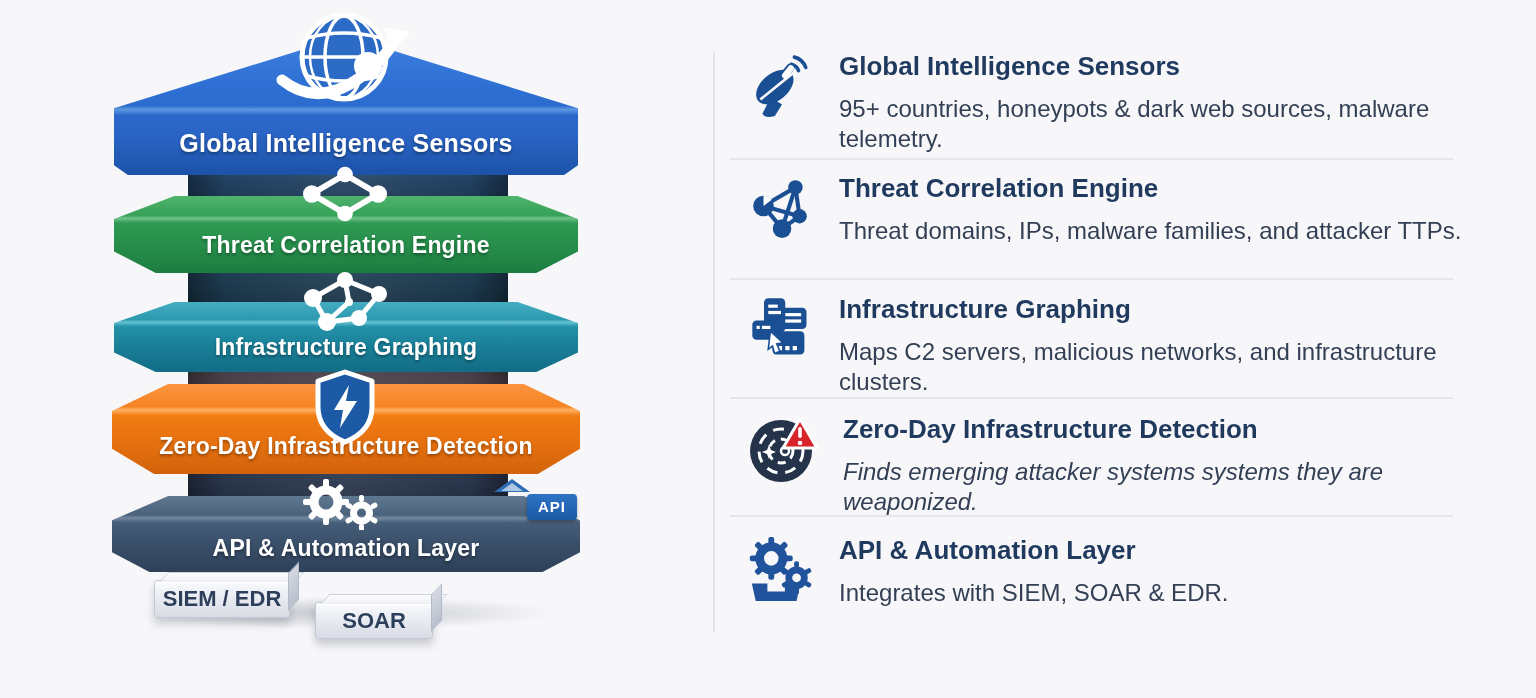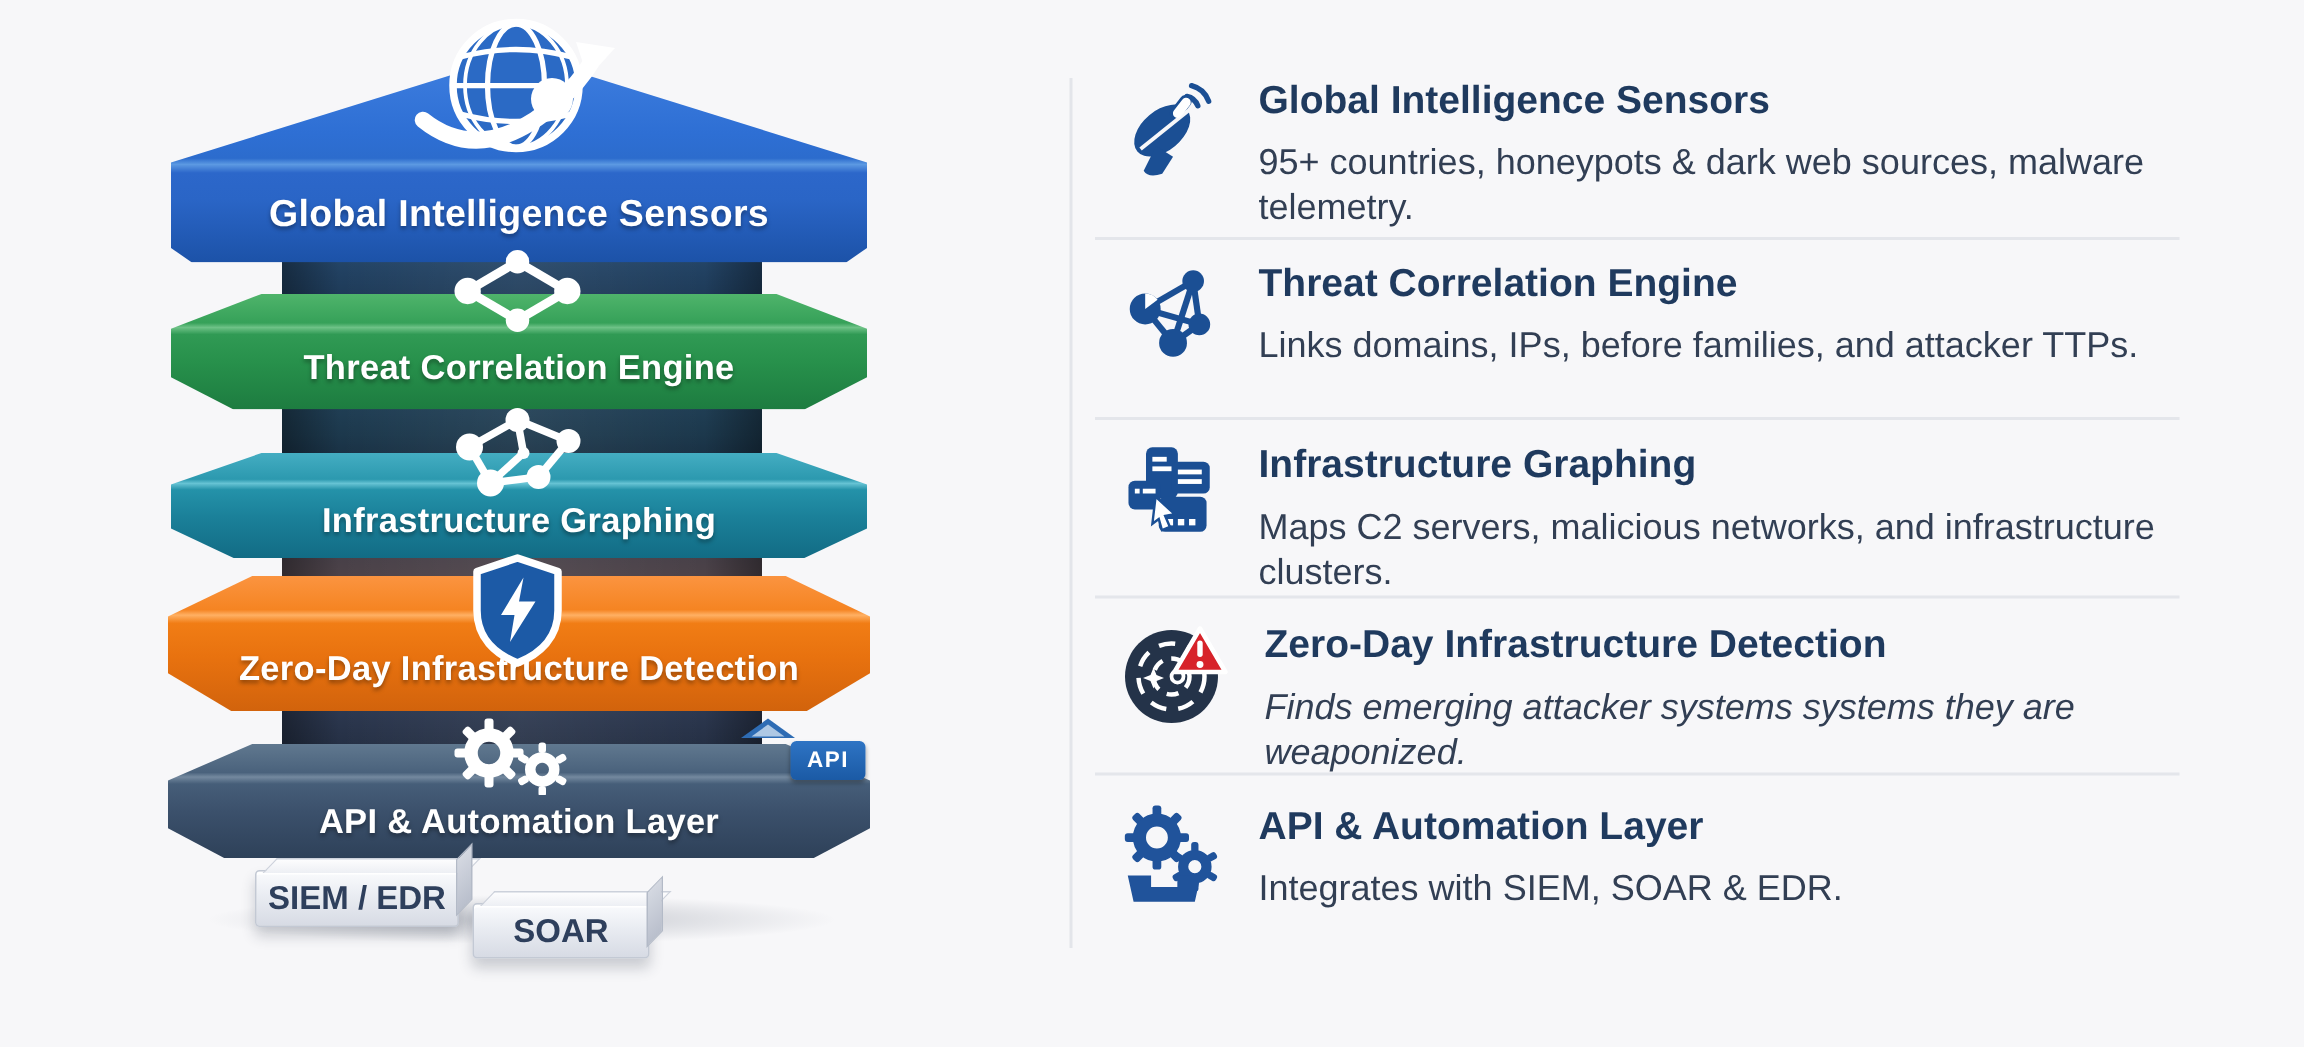--- a/index.html
+++ b/index.html
@@ -60,21 +60,21 @@
 
   .chip{position:absolute;z-index:2;background:linear-gradient(180deg,#fafbfd 0%,#e9ecf2 45%,#d7dbe4 100%);
     border:1px solid #c3c9d4;border-radius:3px;box-shadow:0 6px 9px rgba(40,50,70,.22), inset 0 2px 0 #ffffff;
     color:#2e3f5c;font-weight:bold;text-align:center;}
   .chip::before{content:"";position:absolute;top:-9px;left:4px;width:100%;height:9px;
     background:linear-gradient(180deg,#fdfdfe,#edeff4);border:1px solid #ccd1db;border-bottom:none;
     transform:skewX(-44deg);transform-origin:bottom left;}
   .chip::after{content:"";position:absolute;top:-8px;right:-10px;width:9px;height:100%;
     background:linear-gradient(180deg,#d4d8e1,#b9bfcc);border:1px solid #b3bac7;
     transform:skewY(-46deg);transform-origin:top left;}
-  .chip-siem{left:58px;top:580px;width:134px;height:36px;font-size:22px;line-height:36px;}
+  .chip-siem{left:42px;top:580px;width:134px;height:36px;font-size:22px;line-height:36px;}
   .chip-soar{left:203px;top:578px;width:116px;height:35px;font-size:22px;line-height:35px;margin-top:24px;}
 
   
   .vdivider{position:absolute;left:713px;top:52px;width:2px;height:580px;background:#e3e5ea;}
   .hdivider{position:absolute;left:730px;width:723px;height:2px;background:#e4e6eb;}
   .hd-1{top:158px;} .hd-2{top:278px;} .hd-3{top:397px;} .hd-4{top:515px;}
 
   .legend-item{position:absolute;left:745px;width:720px;display:flex;align-items:flex-start;}
   .li-1{top:50px;} .li-2{top:172px;} .li-3{top:293px;} .li-4{top:413px;} .li-5{top:534px;}
   .legend-icon{flex:0 0 72px;height:72px;display:flex;align-items:center;justify-content:center;}
@@ -243,21 +243,21 @@
           <circle cx="46" cy="12" r="7"></circle>
             <circle cx="15" cy="30" r="10"></circle>
           <circle cx="50" cy="40" r="7"></circle>
             <circle cx="33" cy="52" r="9"></circle>
         </g>
         <path d="M15 30 l8 -6 a10 10 0 0 0 -8 -4 z" fill="#fff"></path>
       </svg>
     </div>
     <div class="legend-text">
       <div class="legend-title">Threat Correlation Engine</div>
-      <div class="legend-desc">Links domains, IPs, before families, and attacker TTPs.</div>
+      <div class="legend-desc">Threat domains, IPs, malware families, and attacker TTPs.</div>
     </div>
   </div>
   <div class="hdivider hd-2"></div>
 
   <div class="legend-item li-3">
     <div class="legend-icon">
       <svg width="68" height="68" viewBox="0 0 64 64">
         <g fill="#1b4f94">
           <rect x="16" y="3" width="20" height="32" rx="4"></rect>
           <rect x="32" y="12" width="24" height="20" rx="4"></rect>

